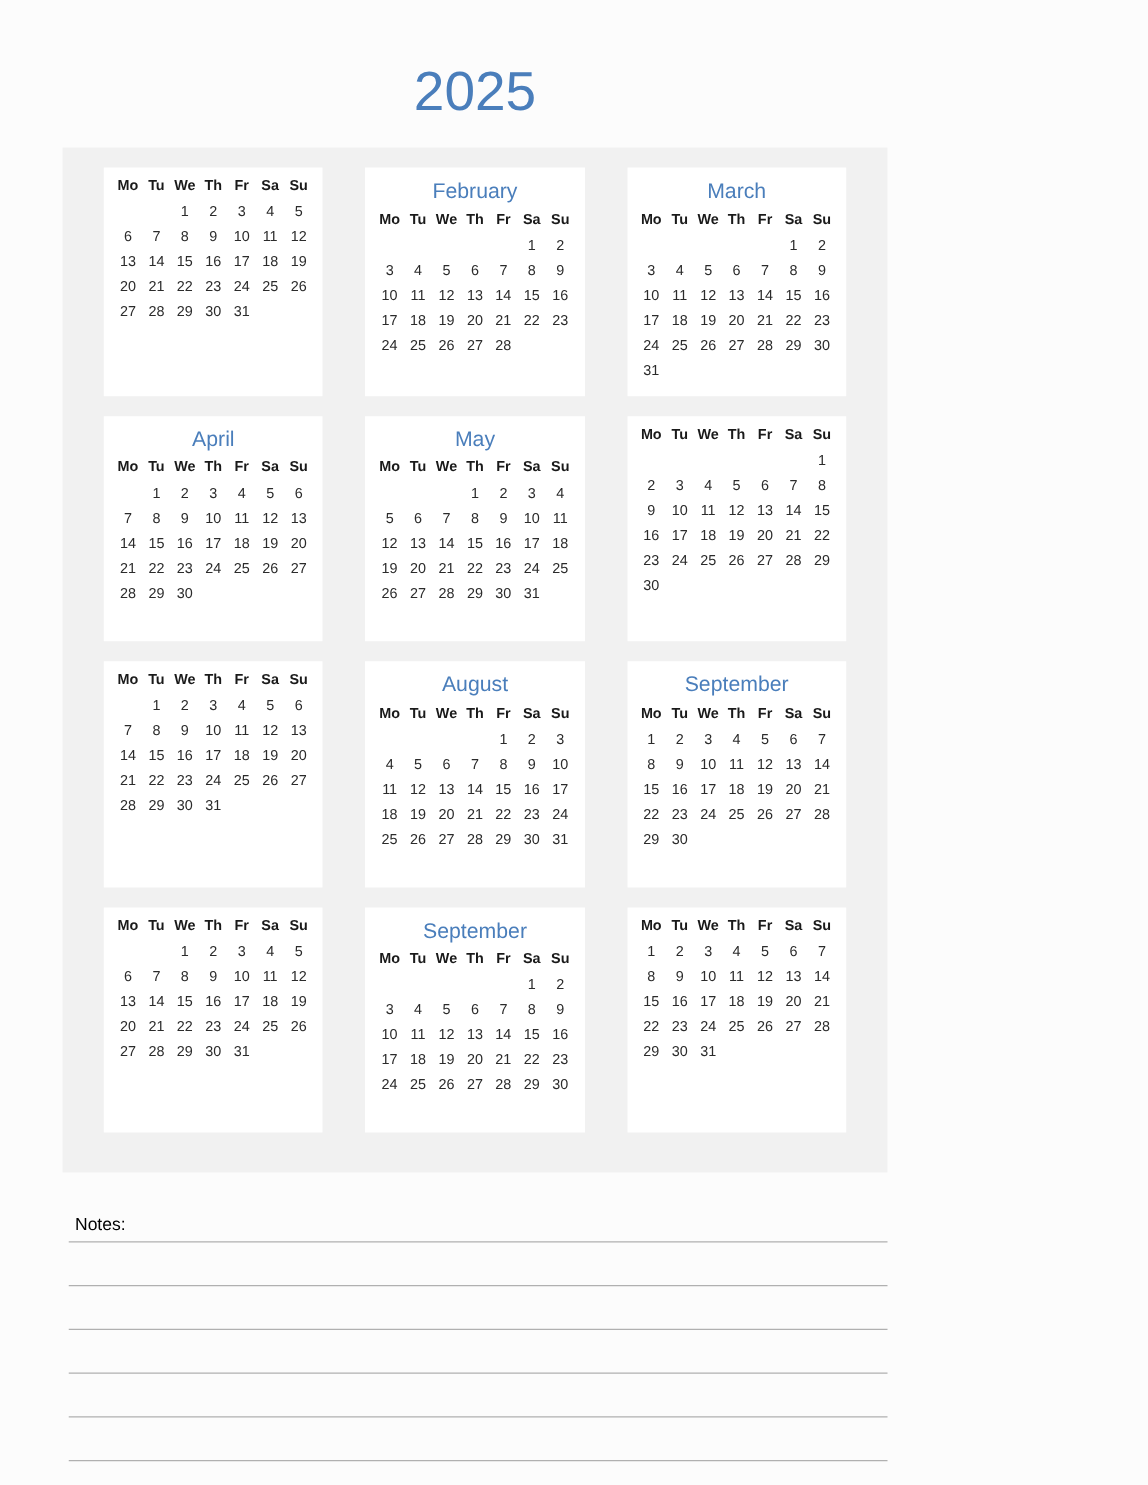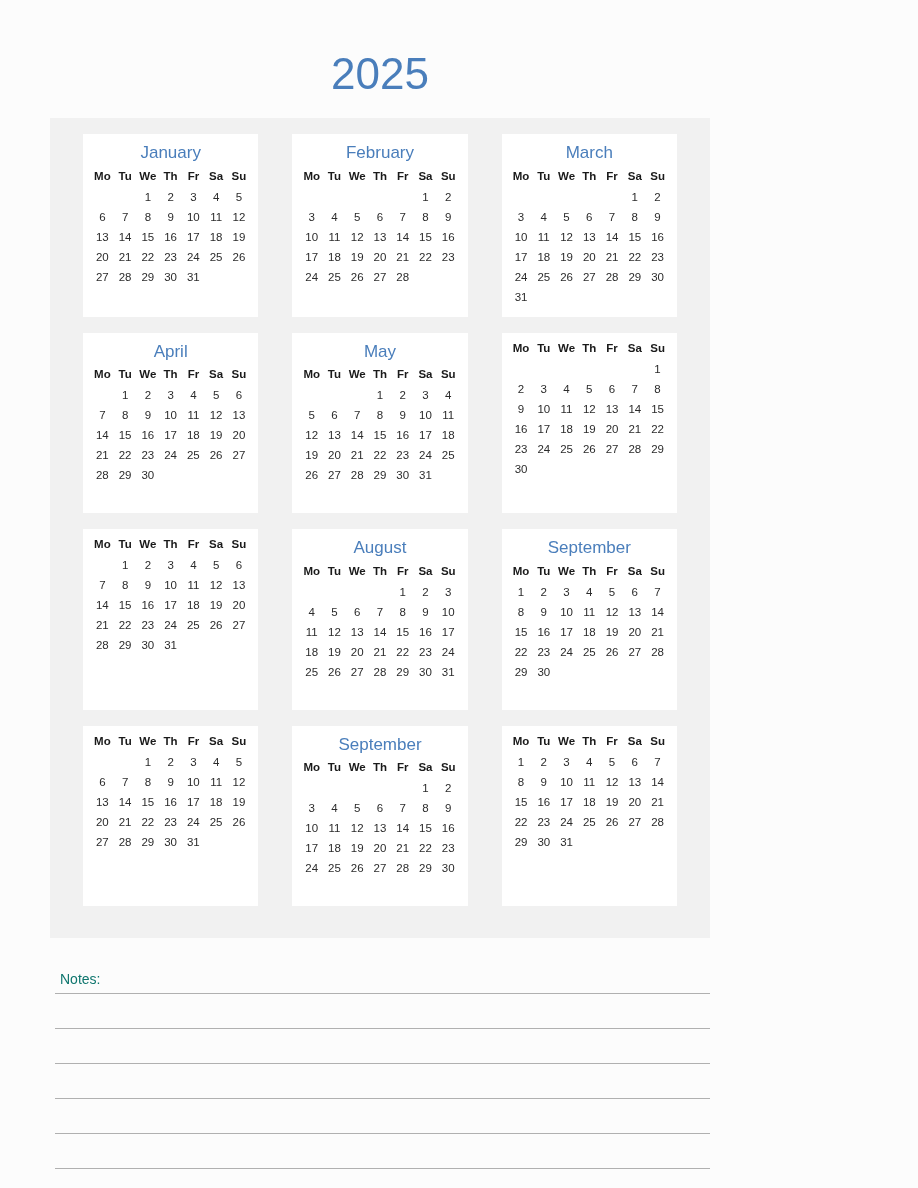--- a/index.html
+++ b/index.html
@@ -94,21 +94,21 @@
 
   td.empty-day {
     color: transparent;
   }
 
   
   .notes-section {
     margin: 33px 50px 0 50px;
   }
   .notes-label {
-    color: #0f766e;
+    color: #000000;
     font-size: 14px;
     font-weight: 400;
     padding: 0 0 6px 10px;
   }
   .notes-lines {
     display: block;
   }
   .note-line {
     height: 34px;
     border-bottom: 1px solid #b0b0b0;
@@ -121,21 +121,20 @@
 </head>
 <body>
 
 <div class="page">
 
   <div class="year-title">2025</div>
 
   <div class="calendar-panel" id="calendar-panel">
       <div class="month-cell">
         <div class="month-card">
-          <div class="month-name">January</div>
           <table class="month-table">
             <thead>
               <tr>
                 <th>Mo</th>
                 <th>Tu</th>
                 <th>We</th>
                 <th>Th</th>
                 <th>Fr</th>
                 <th>Sa</th>
                 <th>Su</th>

